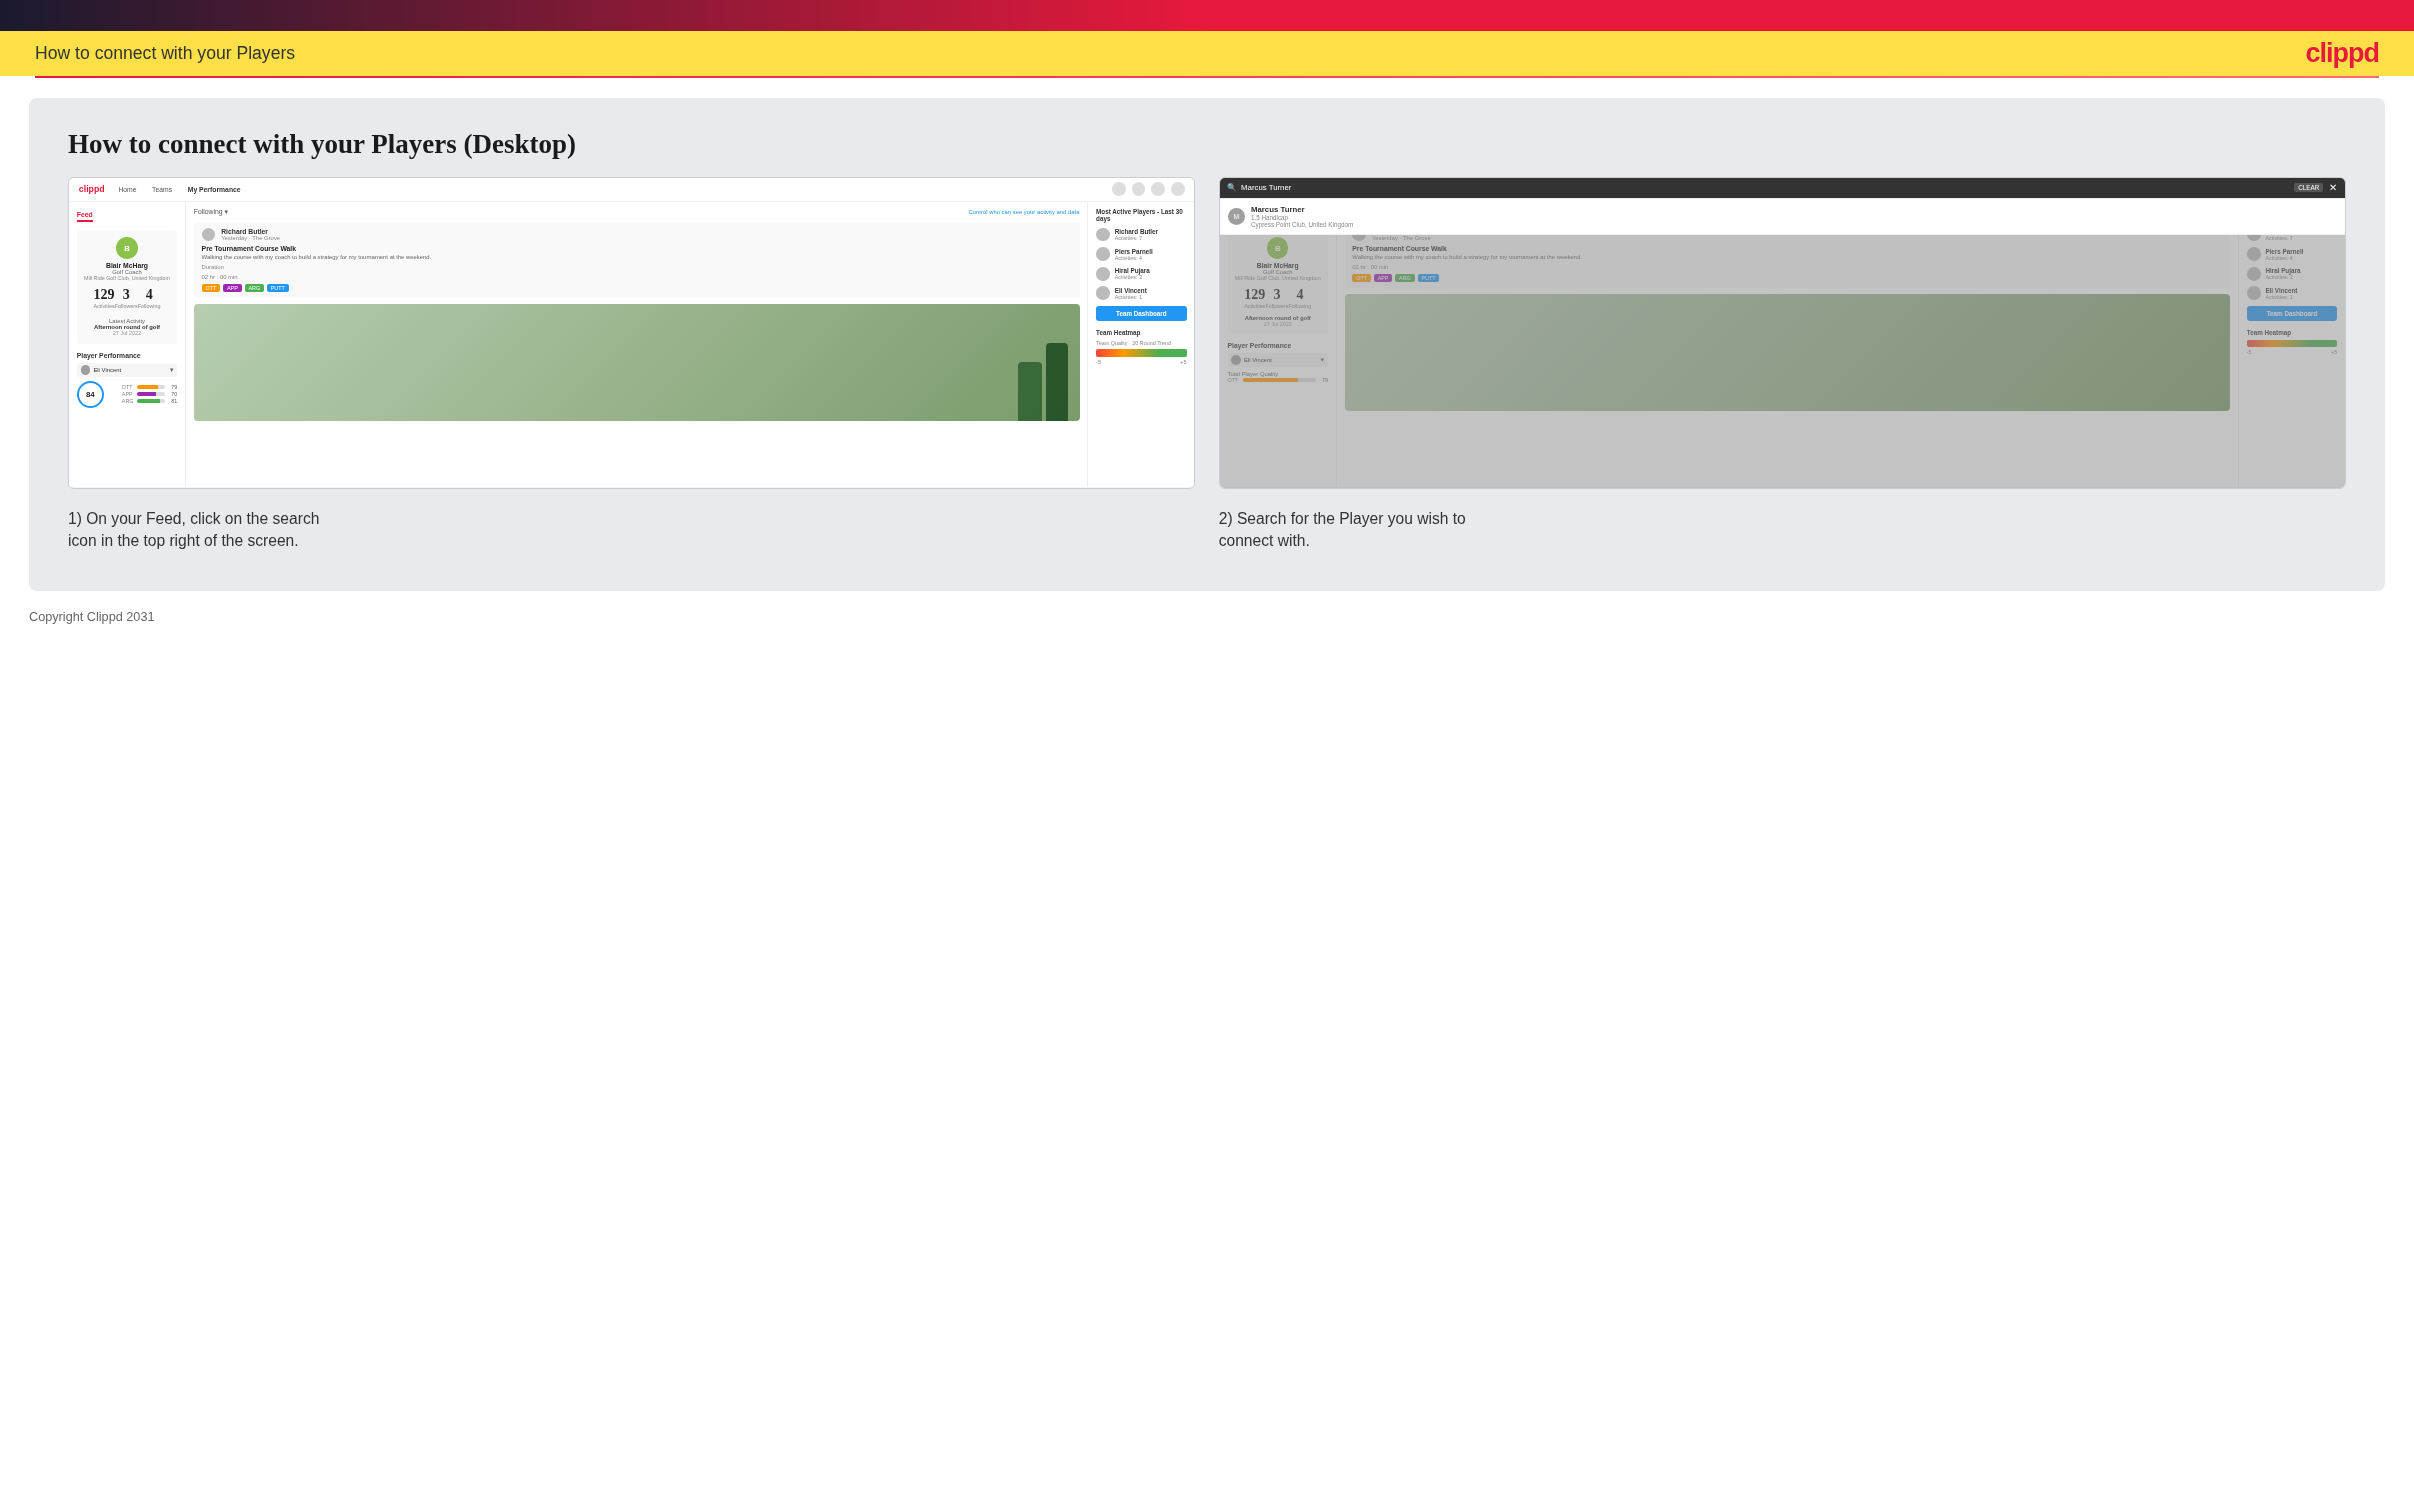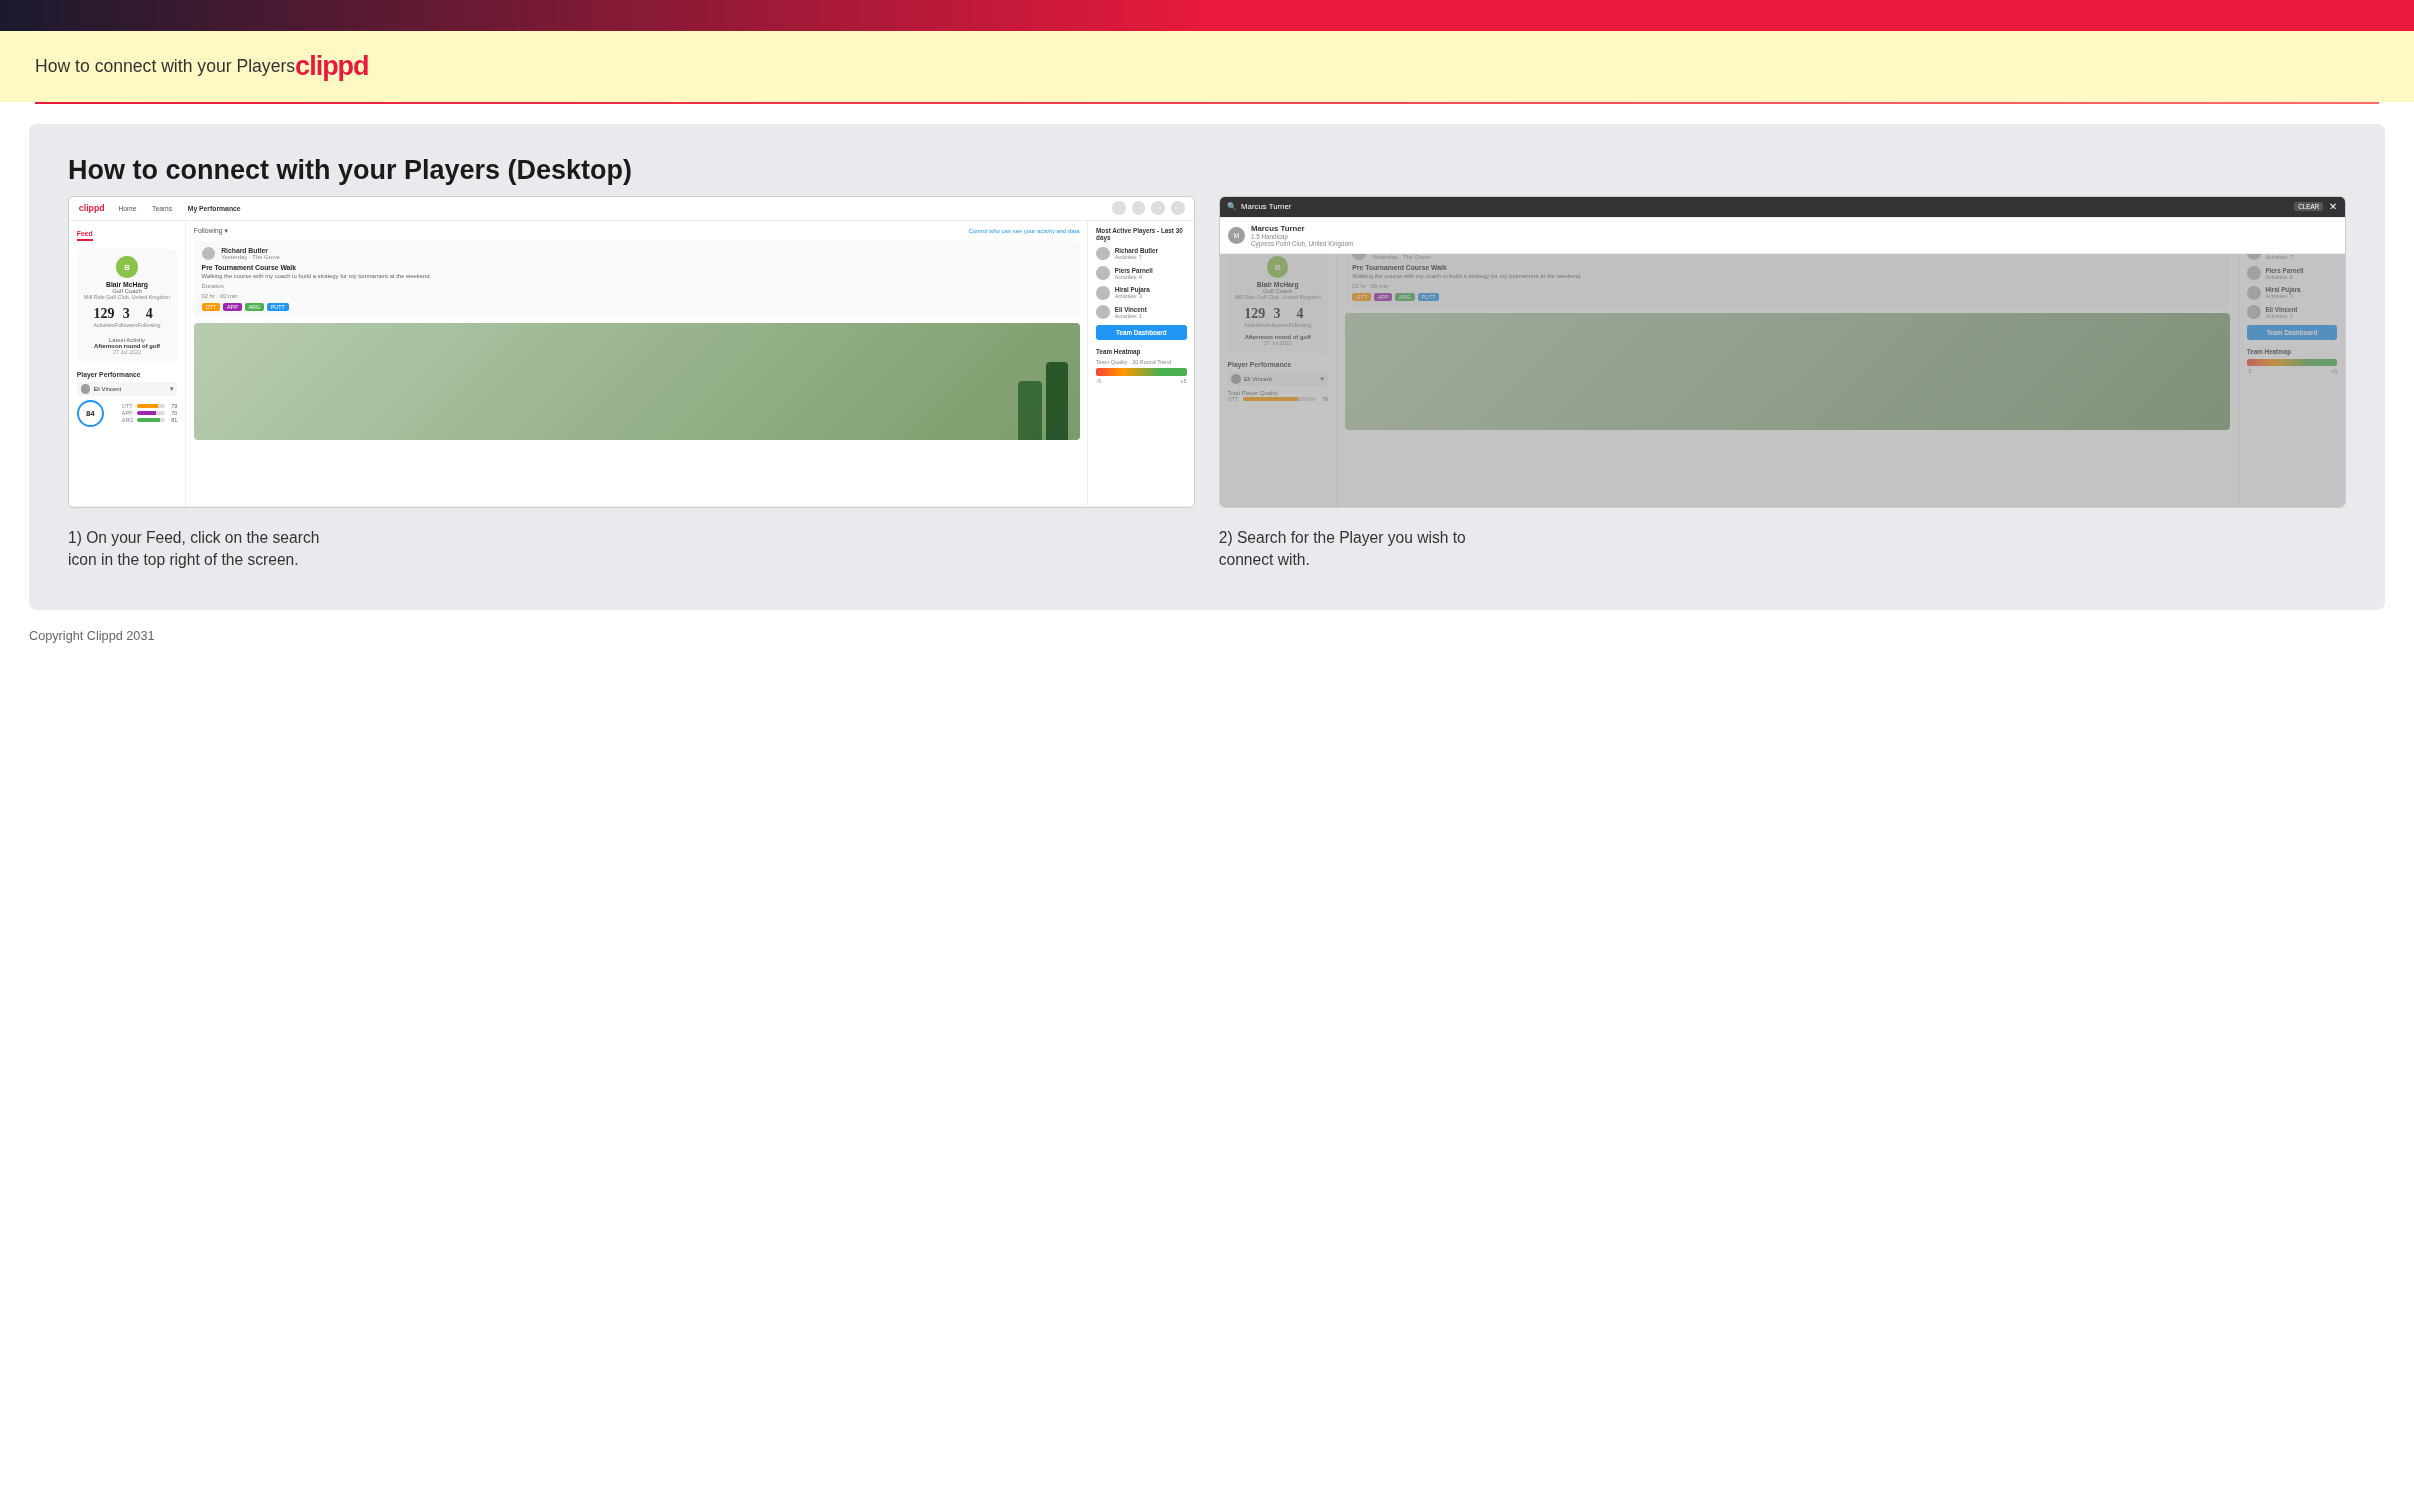--- a/index.html
+++ b/index.html
@@ -12,22 +12,23 @@
     
     .top-bar {
       height: 31px;
       background: linear-gradient(90deg, #1a1a2e 0%, #e8193c 50%, #e8193c 100%);
     }
 
     
     .header {
       display: flex;
       align-items: center;
-      padding: 20px 35px;
-      background: #fef9c3;
+      justify-content: space-between;
+      padding: 7px 35px;
+      background: #fde047;
     }
     .header-title {
       font-size: 17.6px;
       color: #333;
       font-weight: 400;
     }
     .logo {
       font-size: 27px;
       font-weight: 700;
       color: #e8193c;
@@ -46,21 +47,22 @@
       background: #e8eaed;
       margin: 19.5px 29px 0;
       border-radius: 7.8px;
       padding: 31px 39px 39px;
     }
 
     .main-title {
       font-size: 27px;
       font-weight: 700;
       color: #1a1a1a;
-      margin-bottom: 10px;
+      margin-bottom: 17px;
+      font-family: Liberation Serif, serif;
     }
     .main-subtitle {
       font-size: 17.6px;
       color: #444;
       margin-bottom: 31px;
     }
 
     
     .panels-row {
       display: flex;

